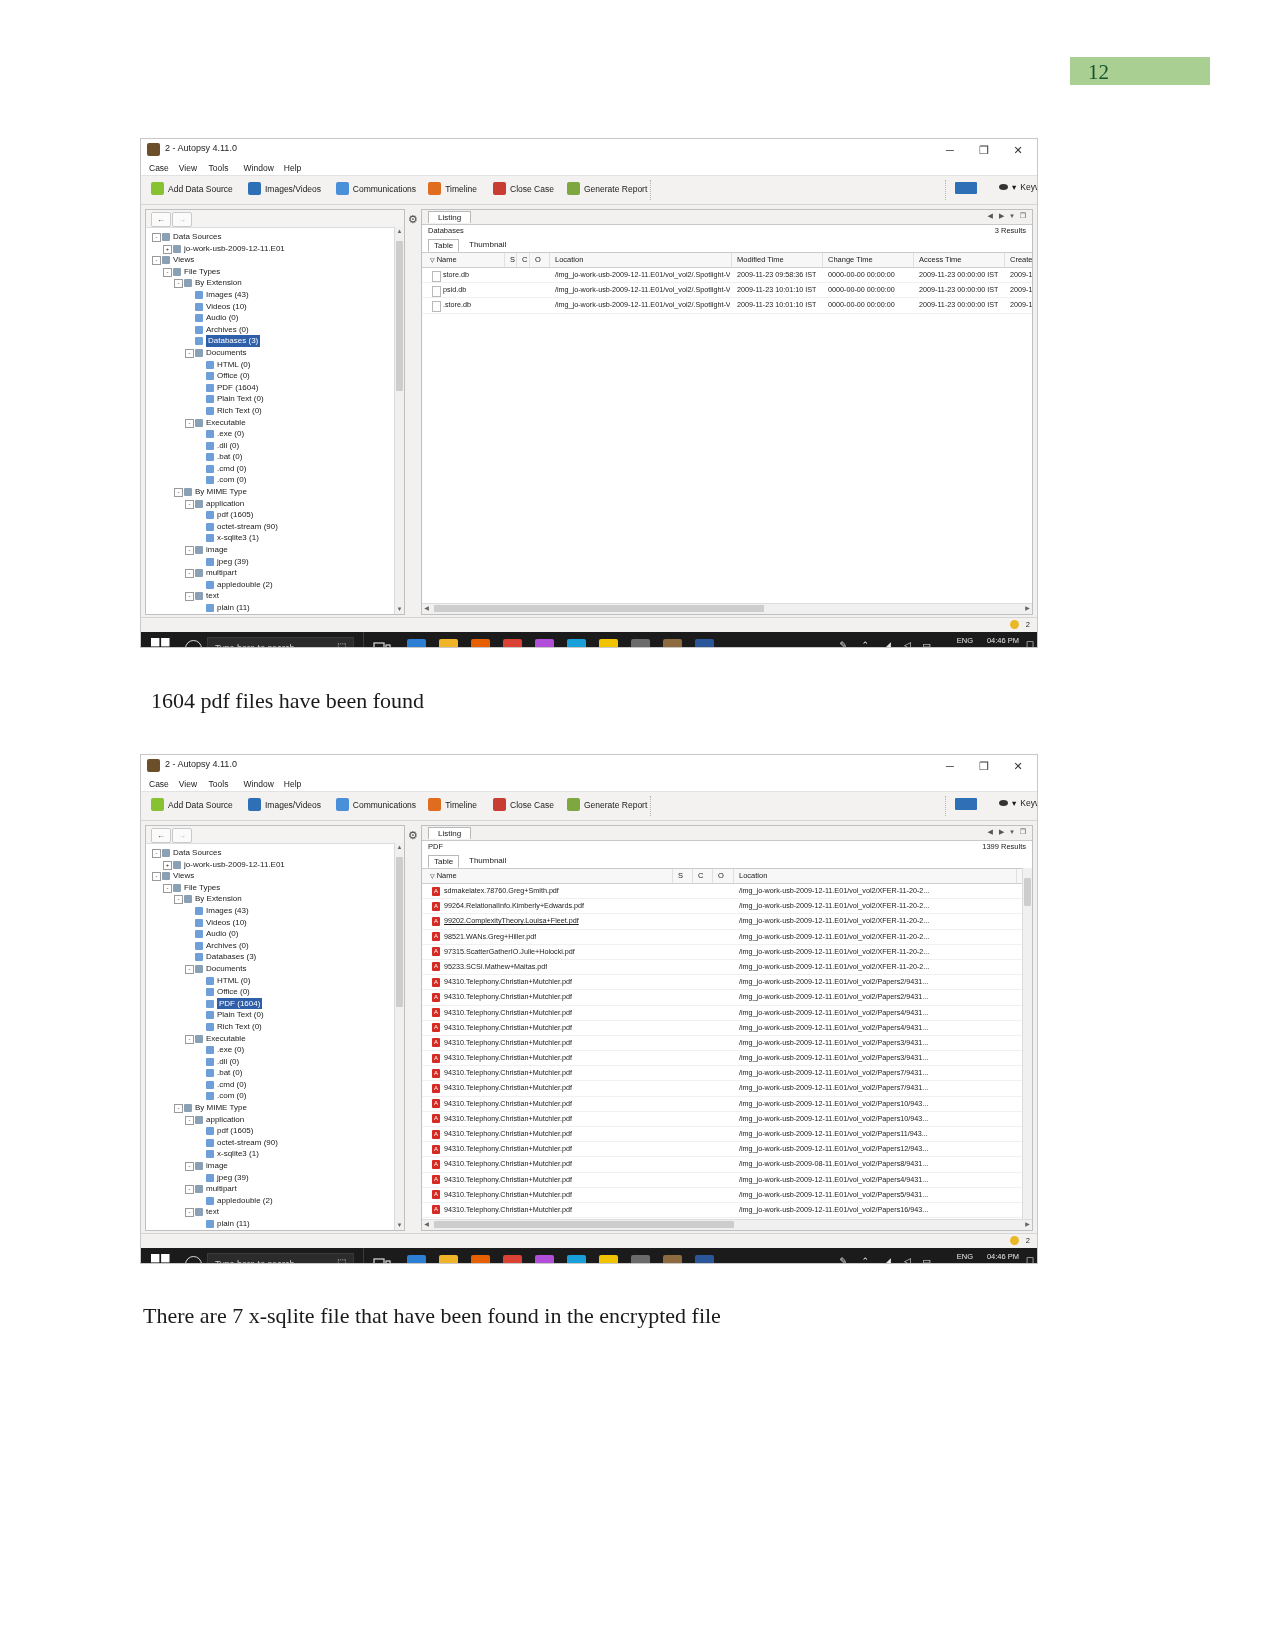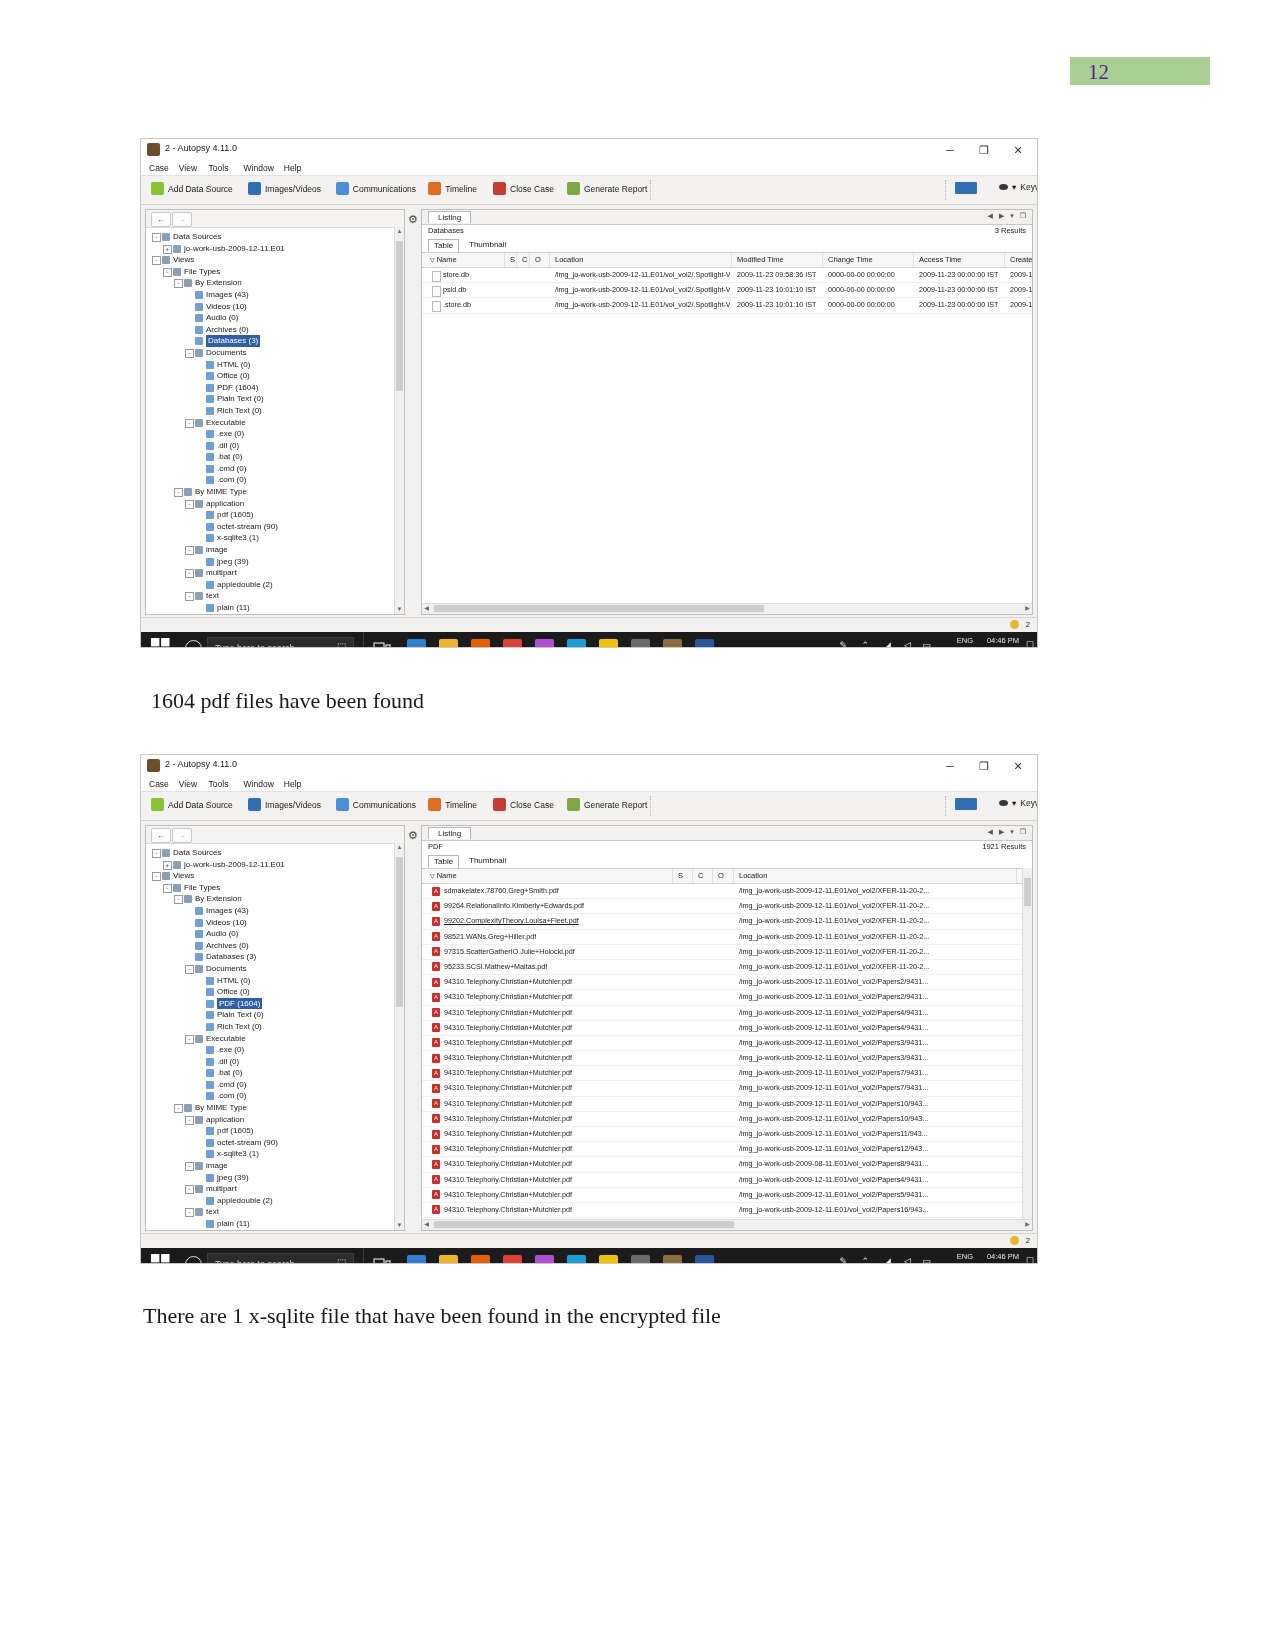--- a/index.html
+++ b/index.html
@@ -2,21 +2,21 @@
 <html><head>
 <meta charset="utf-8">
 <style>
   html,body{margin:0;padding:0;background:#ffffff;}
   body{width:1275px;height:1651px;position:relative;font-family:"Liberation Serif",serif;}
 
   
   .doc-header{position:absolute;left:0;top:0;width:1275px;height:110px;}
   .doc-title{position:absolute;left:157px;top:55px;font-size:27px;color:#1a1a1a;font-family:"Liberation Serif",serif;letter-spacing:.2px;}
   .page-badge{position:absolute;left:1070px;top:57px;width:140px;height:28px;background:#a9cf92;}
-  .page-badge span{position:absolute;left:18px;top:3px;font-size:21px;color:#4c1d95;font-family:"Liberation Serif",serif;}
+  .page-badge span{position:absolute;left:18px;top:3px;font-size:21px;color:#14532d;font-family:"Liberation Serif",serif;}
 
   
   .caption{position:absolute;font-size:22px;color:#1a1a1a;font-family:"Liberation Serif",serif;}
   #cap1{left:151px;top:688px;}
   #cap2{left:143px;top:1303px;}
 
   
   .app{position:absolute;width:896px;background:#f2f1f0;border:1px solid #c8c8c8;font-family:"Liberation Sans",sans-serif;overflow:hidden;}
   #shot1{left:140px;top:138px;height:508px;}
   #shot2{left:140px;top:754px;height:508px;}
@@ -644,21 +644,21 @@
           <div class="tree-thumb"></div>
           <div class="tree-arrow" style="bottom:0;">▼</div>
         </div>
       </div>
       <div class="gear">⚙</div>
       <div class="list-pane">
         <div class="tabstrip">
           <div class="tab-listing">Listing</div>
           <div class="tab-ctl">◀ ▶ ▾ ❐</div>
         </div>
-        <div class="crumb">PDF<span class="results">1921 Results</span></div>
+        <div class="crumb">PDF<span class="results">1399 Results</span></div>
         <div class="subtabs">
           <div class="subtab active" style="left:6px;">Table</div>
           <div class="subtab" style="left:42px;">Thumbnail</div>
         </div>
         <div class="grid">
           <div class="ghead">
             <div class="gh" style="left:8px;"><span class="sortmark">▽</span><span>Name</span></div>
             <div class="gh" style="left:256px;"><span>S</span></div>
             <div class="gsep" style="left:250px;"></div>
             <div class="gh" style="left:276px;"><span>C</span></div>
@@ -860,13 +860,13 @@
         <div>IN</div>
       </div>
       <div class="tray-clock" style="right:18px;">
         <div>04:46 PM</div>
         <div>23-09-2019</div>
       </div>
       <div class="tray" style="right:3px;">☐</div>
     </div>
   </div>
 
-<div class="caption" id="cap2">There are 1 x-sqlite file that have been found in the encrypted file</div>
+<div class="caption" id="cap2">There are 7 x-sqlite file that have been found in the encrypted file</div>
 
 </body></html>

